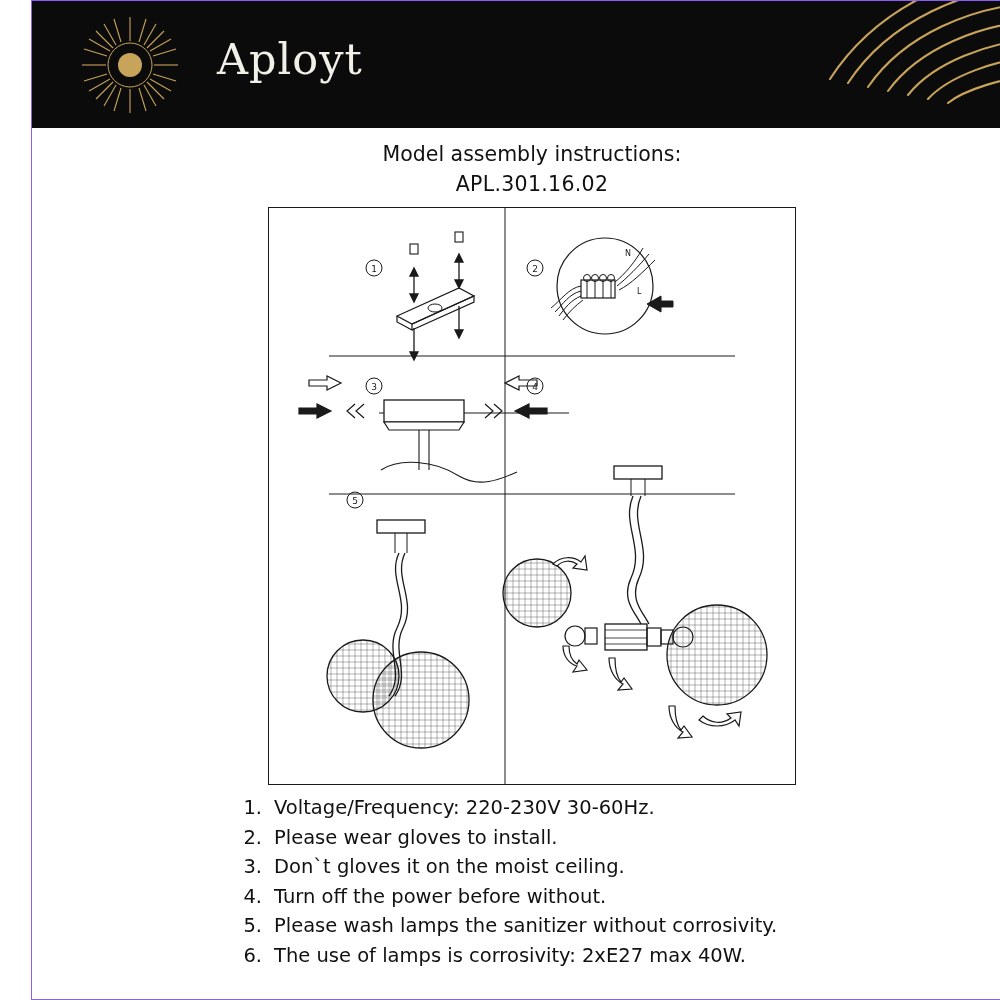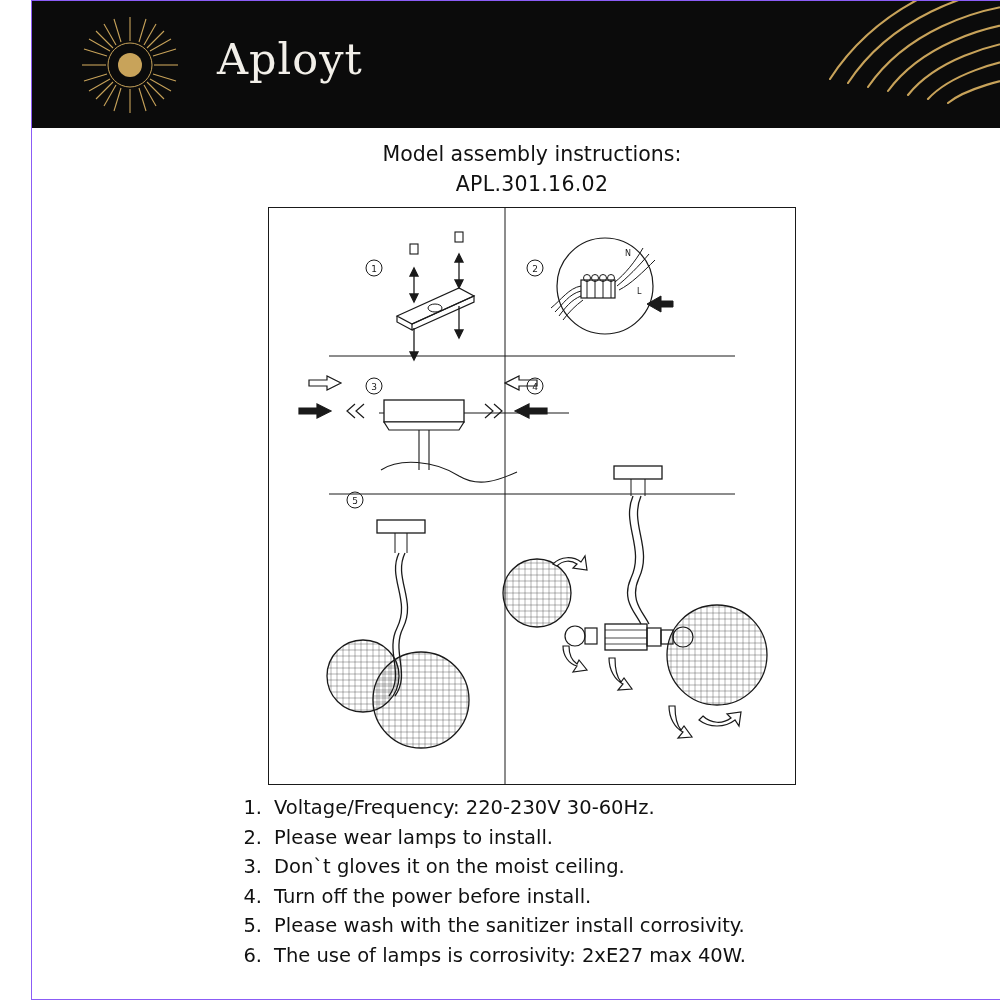--- a/index.html
+++ b/index.html
@@ -359,33 +359,33 @@
     </svg>
   </div>
 
   <div class="notes">
     <div class="note-row">
       <span class="note-num">1.</span>
       <span class="note-text">Voltage/Frequency: 220-230V 30-60Hz.</span>
     </div>
     <div class="note-row">
       <span class="note-num">2.</span>
-      <span class="note-text">Please wear lamps to install.</span>
+      <span class="note-text">Please wear gloves to install.</span>
     </div>
     <div class="note-row">
       <span class="note-num">3.</span>
       <span class="note-text">Don`t gloves it on the moist ceiling.</span>
     </div>
     <div class="note-row">
       <span class="note-num">4.</span>
-      <span class="note-text">Turn off the power before install.</span>
+      <span class="note-text">Turn off the power before without.</span>
     </div>
     <div class="note-row">
       <span class="note-num">5.</span>
-      <span class="note-text">Please wash with the sanitizer install corrosivity.</span>
+      <span class="note-text">Please wash lamps the sanitizer without corrosivity.</span>
     </div>
     <div class="note-row">
       <span class="note-num">6.</span>
       <span class="note-text">The use of lamps is corrosivity: 2xE27 max 40W.</span>
     </div>
   </div>
 
 </div>
 
 </body></html>

